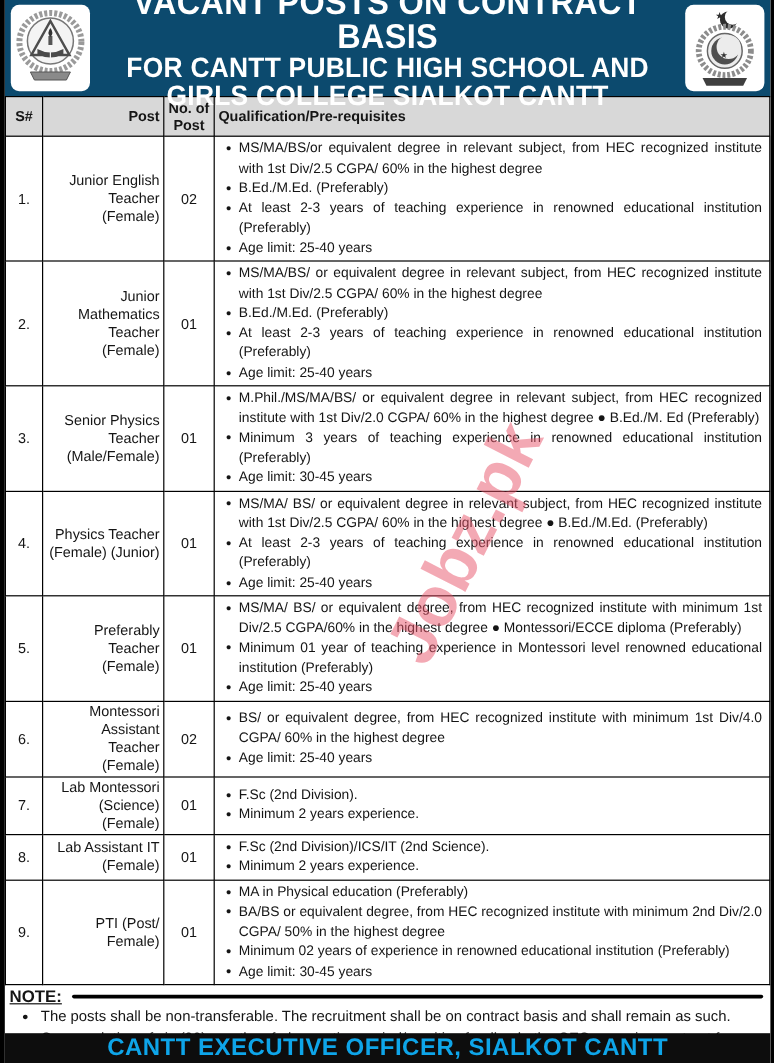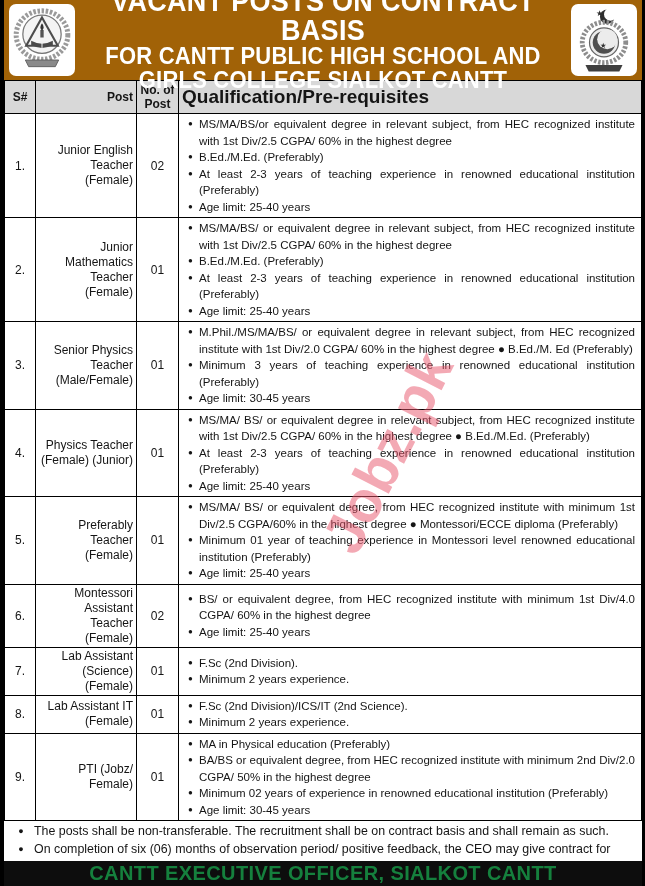--- a/index.html
+++ b/index.html
@@ -3,50 +3,50 @@
 <meta charset="utf-8">
 <style>
   html,body{margin:0;padding:0;background:#fff;}
   .page{
     width:645px;height:886px;box-sizing:border-box;position:relative;overflow:hidden;
     background:#fff;border-left:4px solid #000;border-right:3px solid #000;
     font-family:"Liberation Sans",sans-serif;color:#151515;
     display:flex;flex-direction:column;
   }
   
-  .masthead{background:#a16207;height:80px;flex:none;display:flex;align-items:center;}
+  .masthead{background:#0c4a6e;height:80px;flex:none;display:flex;align-items:center;}
   .logo-patch{background:#fff;border-radius:7px;width:66px;height:72px;margin:4px 5px;
     display:flex;align-items:center;justify-content:center;flex:none;}
   .titles{flex:1;text-align:center;color:#fff;font-weight:bold;line-height:1.0;transform:scaleY(1.06);}
   .t1{font-size:27px;letter-spacing:.3px;}
   .t2{font-size:22px;letter-spacing:.2px;}
   
   table{border-collapse:collapse;width:100%;table-layout:fixed;flex:none;}
   th,td{border:1px solid #000;box-sizing:border-box;vertical-align:middle;padding:1px 2px;}
-  thead th{background:#d8d8d8;font-size:19px;font-weight:bold;line-height:14px;padding:2px 1px;}
+  thead th{background:#d8d8d8;font-size:12px;font-weight:bold;line-height:14px;padding:2px 1px;}
   col.w-sn{width:31px;} col.w-post{width:101px;} col.w-count{width:42px;}
   .c-sn{text-align:center;font-size:12px;}
   .c-post{text-align:right;font-size:12px;line-height:15px;padding:1px 3px;}
   .c-count{text-align:center;font-size:12px;}
   .c-qual{text-align:left;padding:1px 3px;}
   .qlist{list-style:none;margin:1px 0;padding:0;}
   .qlist li{display:flex;font-size:11.5px;line-height:16.5px;}
   .blt{flex:none;width:17px;text-align:center;font-size:8px;}
   .qtxt{flex:1;text-align:justify;padding-right:3px;}
   
   .note{padding:1px 6px 2px 4px;flex:none;}
   .note-head{display:flex;align-items:center;gap:8px;}
   .note-title{font-weight:bold;font-size:14px;text-decoration:underline;flex:none;}
   .note-rule{flex:1;height:3px;background:#000;border-radius:2px;}
   .note ul{list-style:none;margin:1px 0 0;padding:0;}
   .note li,.apply-row{display:flex;font-size:12.4px;line-height:17.5px;}
   .note .blt,.apply-row .blt{width:26px;font-size:9px;line-height:17.5px;}
   .ntxt{flex:1;}
   
-  .footer-bar{position:absolute;left:0;right:0;bottom:0;background:#0d0d0d;color:#15803d;
+  .footer-bar{position:absolute;left:0;right:0;bottom:0;background:#0d0d0d;color:#0ea5e9;
     text-align:center;font-weight:bold;font-size:20px;height:25px;line-height:25px;letter-spacing:.4px;}
   
   .watermark{position:absolute;left:383px;top:452px;transform:translate(-50%,-50%) rotate(-63deg);
     font-size:58px;font-weight:bold;opacity:.5;pointer-events:none;white-space:nowrap;}
 </style>
 </head>
 <body>
 
 <div class="page">
 
@@ -224,21 +224,21 @@
               </li>
               <li>
                 <span class="blt">●</span>
                 <span class="qtxt">Age limit: 25-40 years</span>
               </li>
             </ul>
           </td>
         </tr>
         <tr>
           <td class="c-sn">7.</td>
-          <td class="c-post">Lab Assistant (Science) (Female)</td>
+          <td class="c-post">Lab Montessori (Science) (Female)</td>
           <td class="c-count">01</td>
           <td class="c-qual">
             <ul class="qlist">
               <li>
                 <span class="blt">●</span>
                 <span class="qtxt">F.Sc (2nd Division).</span>
               </li>
               <li>
                 <span class="blt">●</span>
                 <span class="qtxt">Minimum 2 years experience.</span>
@@ -258,21 +258,21 @@
               </li>
               <li>
                 <span class="blt">●</span>
                 <span class="qtxt">Minimum 2 years experience.</span>
               </li>
             </ul>
           </td>
         </tr>
         <tr>
           <td class="c-sn">9.</td>
-          <td class="c-post">PTI (Jobz/ Female)</td>
+          <td class="c-post">PTI (Post/ Female)</td>
           <td class="c-count">01</td>
           <td class="c-qual">
             <ul class="qlist">
               <li>
                 <span class="blt">●</span>
                 <span class="qtxt">MA in Physical education (Preferably)</span>
               </li>
               <li>
                 <span class="blt">●</span>
                 <span class="qtxt">BA/BS or equivalent degree, from HEC recognized institute with minimum 2nd Div/2.0 CGPA/ 50% in the highest degree</span>
@@ -285,20 +285,24 @@
                 <span class="blt">●</span>
                 <span class="qtxt">Age limit: 30-45 years</span>
               </li>
             </ul>
           </td>
         </tr>
       </tbody>
   </table>
 
   <section class="note">
+    <div class="note-head">
+      <span class="note-title">NOTE:</span>
+      <span class="note-rule"></span>
+    </div>
     <ul id="note-list">
         <li>
           <span class="blt">●</span>
           <span class="ntxt">The posts shall be non-transferable. The recruitment shall be on contract basis and shall remain as such.</span>
         </li>
         <li>
           <span class="blt">●</span>
           <span class="ntxt">On completion of six (06) months of observation period/ positive feedback, the CEO may give contract for three years, extendable on annual basis.</span>
         </li>
       </ul>

